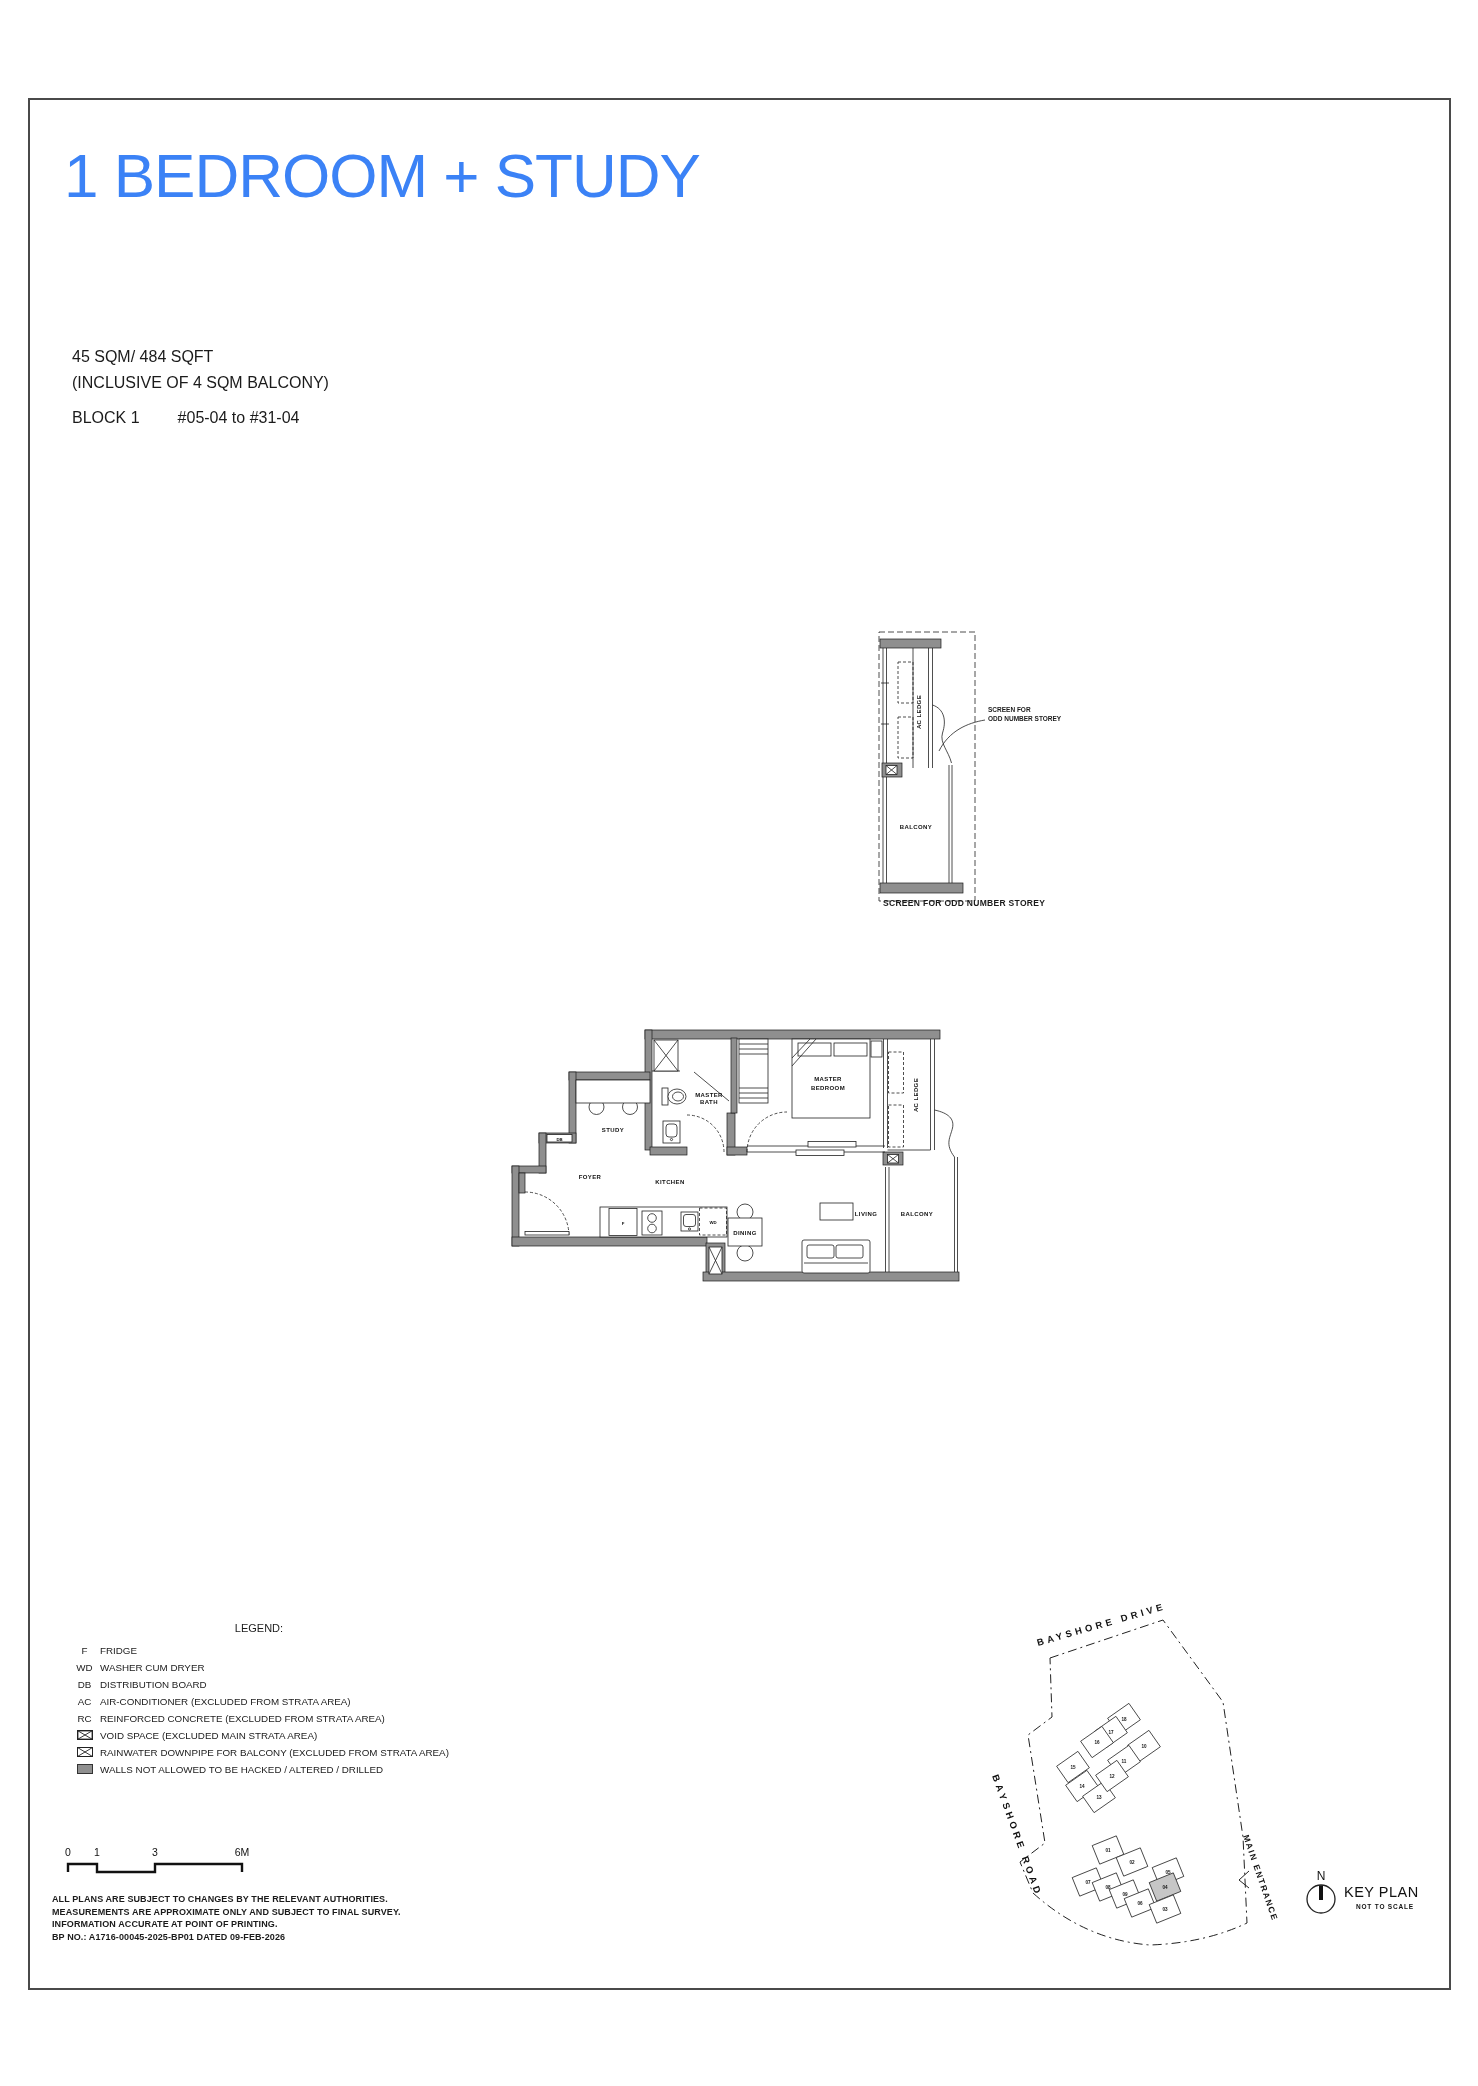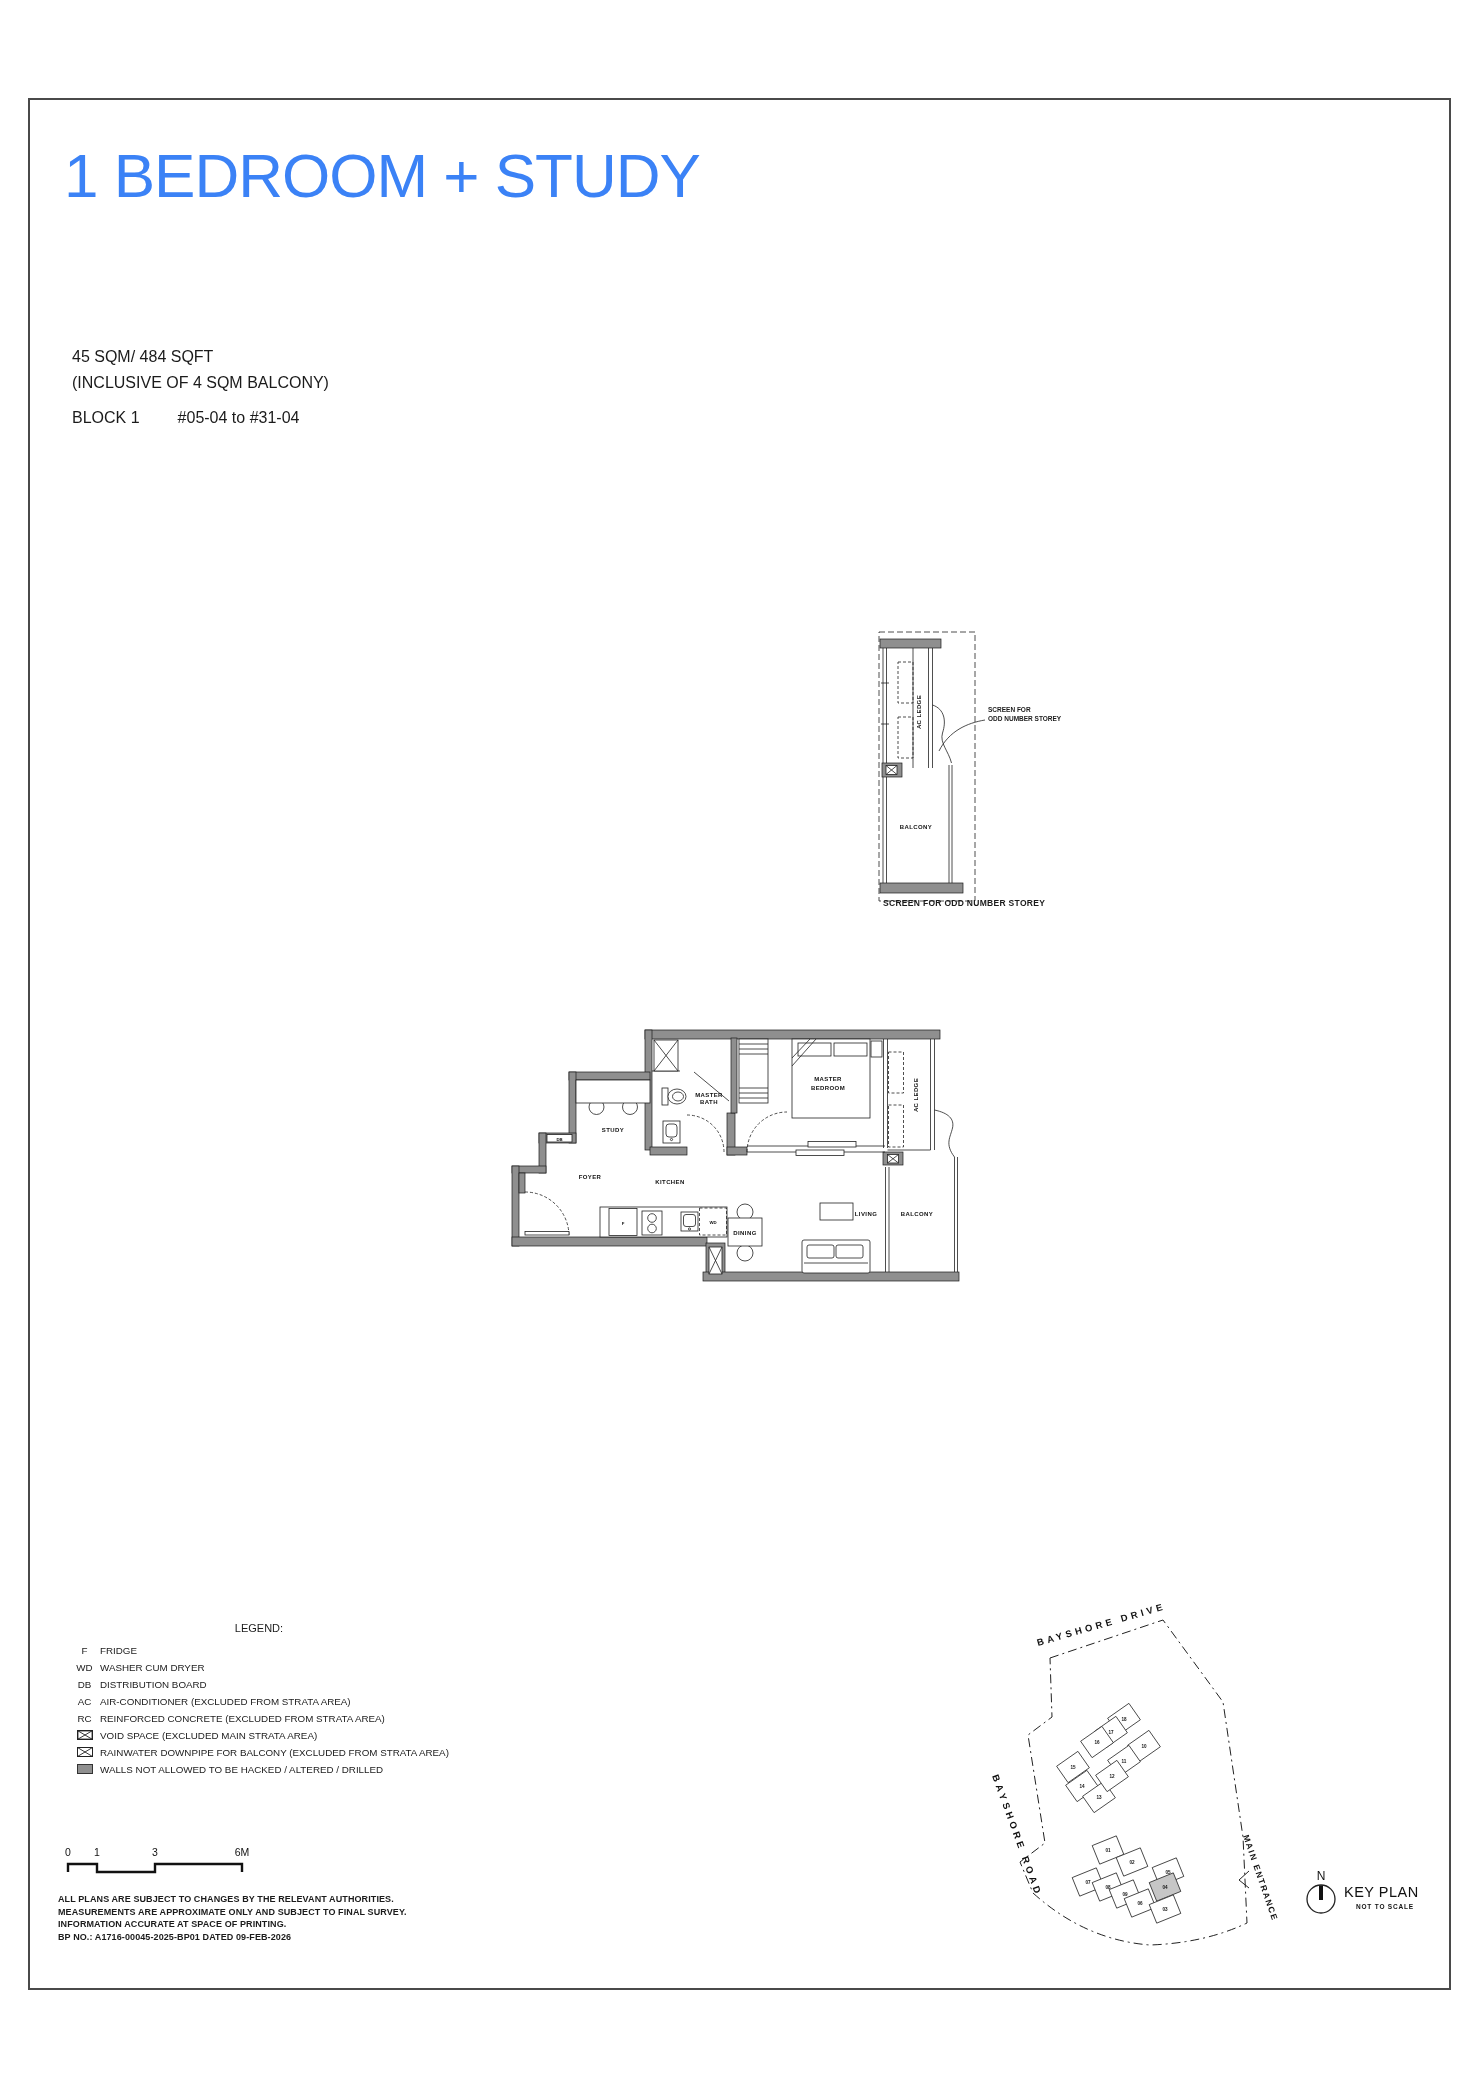--- a/index.html
+++ b/index.html
@@ -25,21 +25,21 @@
   .sm{font-size:4.3px;font-weight:600;fill:#111;text-anchor:middle;}
 
   .legend{position:absolute;left:69px;top:1622px;text-align:center;}
   .legend-title{font-size:11px;font-weight:400;margin-bottom:8px;}
   .legend-row{display:flex;align-items:center;height:17px;font-size:9.8px;}
   .lg-key{width:31px;flex:0 0 31px;font-weight:400;}
   .lg-label{white-space:nowrap;}
   .lg-ic{display:inline-block;}
 
   .scalebar{position:absolute;left:55px;top:1840px;}
-  .fineprint{position:absolute;left:58px;top:1893px;font-size:9px;font-weight:600;line-height:12.5px;letter-spacing:.1px;}
+  .fineprint{position:absolute;left:52px;top:1893px;font-size:9px;font-weight:600;line-height:12.5px;letter-spacing:.1px;}
   .kp-road{font-size:9.5px;font-weight:700;letter-spacing:3.5px;fill:#111;}
   .kp-unit{font-size:4.6px;fill:#111;text-anchor:middle;font-weight:600;}
 </style>
 </head>
 <body>
 
 <div class="page">
   <div class="frame"></div>
 
   <div class="title">1 BEDROOM + STUDY</div>
@@ -281,21 +281,21 @@
     <path d="M13,32 V24 H42 V32 H100 V24 H187 V32" fill="none" stroke="#111" stroke-width="2.4"></path>
     <text x="13" y="16" font-size="10.5" text-anchor="middle" fill="#111">0</text>
     <text x="42" y="16" font-size="10.5" text-anchor="middle" fill="#111">1</text>
     <text x="100" y="16" font-size="10.5" text-anchor="middle" fill="#111">3</text>
     <text x="187" y="16" font-size="10.5" text-anchor="middle" fill="#111">6M</text>
   </svg>
 
   <div class="fineprint">
     <div>ALL PLANS ARE SUBJECT TO CHANGES BY THE RELEVANT AUTHORITIES.</div>
     <div>MEASUREMENTS ARE APPROXIMATE ONLY AND SUBJECT TO FINAL SURVEY.</div>
-    <div>INFORMATION ACCURATE AT SPACE OF PRINTING.</div>
+    <div>INFORMATION ACCURATE AT POINT OF PRINTING.</div>
     <div>BP NO.: A1716-00045-2025-BP01 DATED 09-FEB-2026</div>
   </div>
 
   <svg style="position:absolute;left:980px;top:1580px" width="470" height="400" viewBox="0 0 470 400">
     <path d="M70,78 L183,40 L243,122 L263,257 L267,343 Q225,363 170,365 Q105,360 53,313 L40,282 L65,263 L48,155 L72,137 Z" fill="none" stroke="#222" stroke-width="1" stroke-dasharray="9 4 2 4"></path>
 
     <text x="58" y="66" class="kp-road" transform="rotate(-16 58 66)">BAYSHORE DRIVE</text>
     <text x="12" y="196" class="kp-road" transform="rotate(70 12 196)">BAYSHORE ROAD</text>
     <text x="263" y="256" font-size="8.5" font-weight="700" letter-spacing="1.5" fill="#111" transform="rotate(71 263 256)">MAIN ENTRANCE</text>
     <path d="M269,291 L259,300 L269,308" fill="none" stroke="#222" stroke-width="1"></path>

